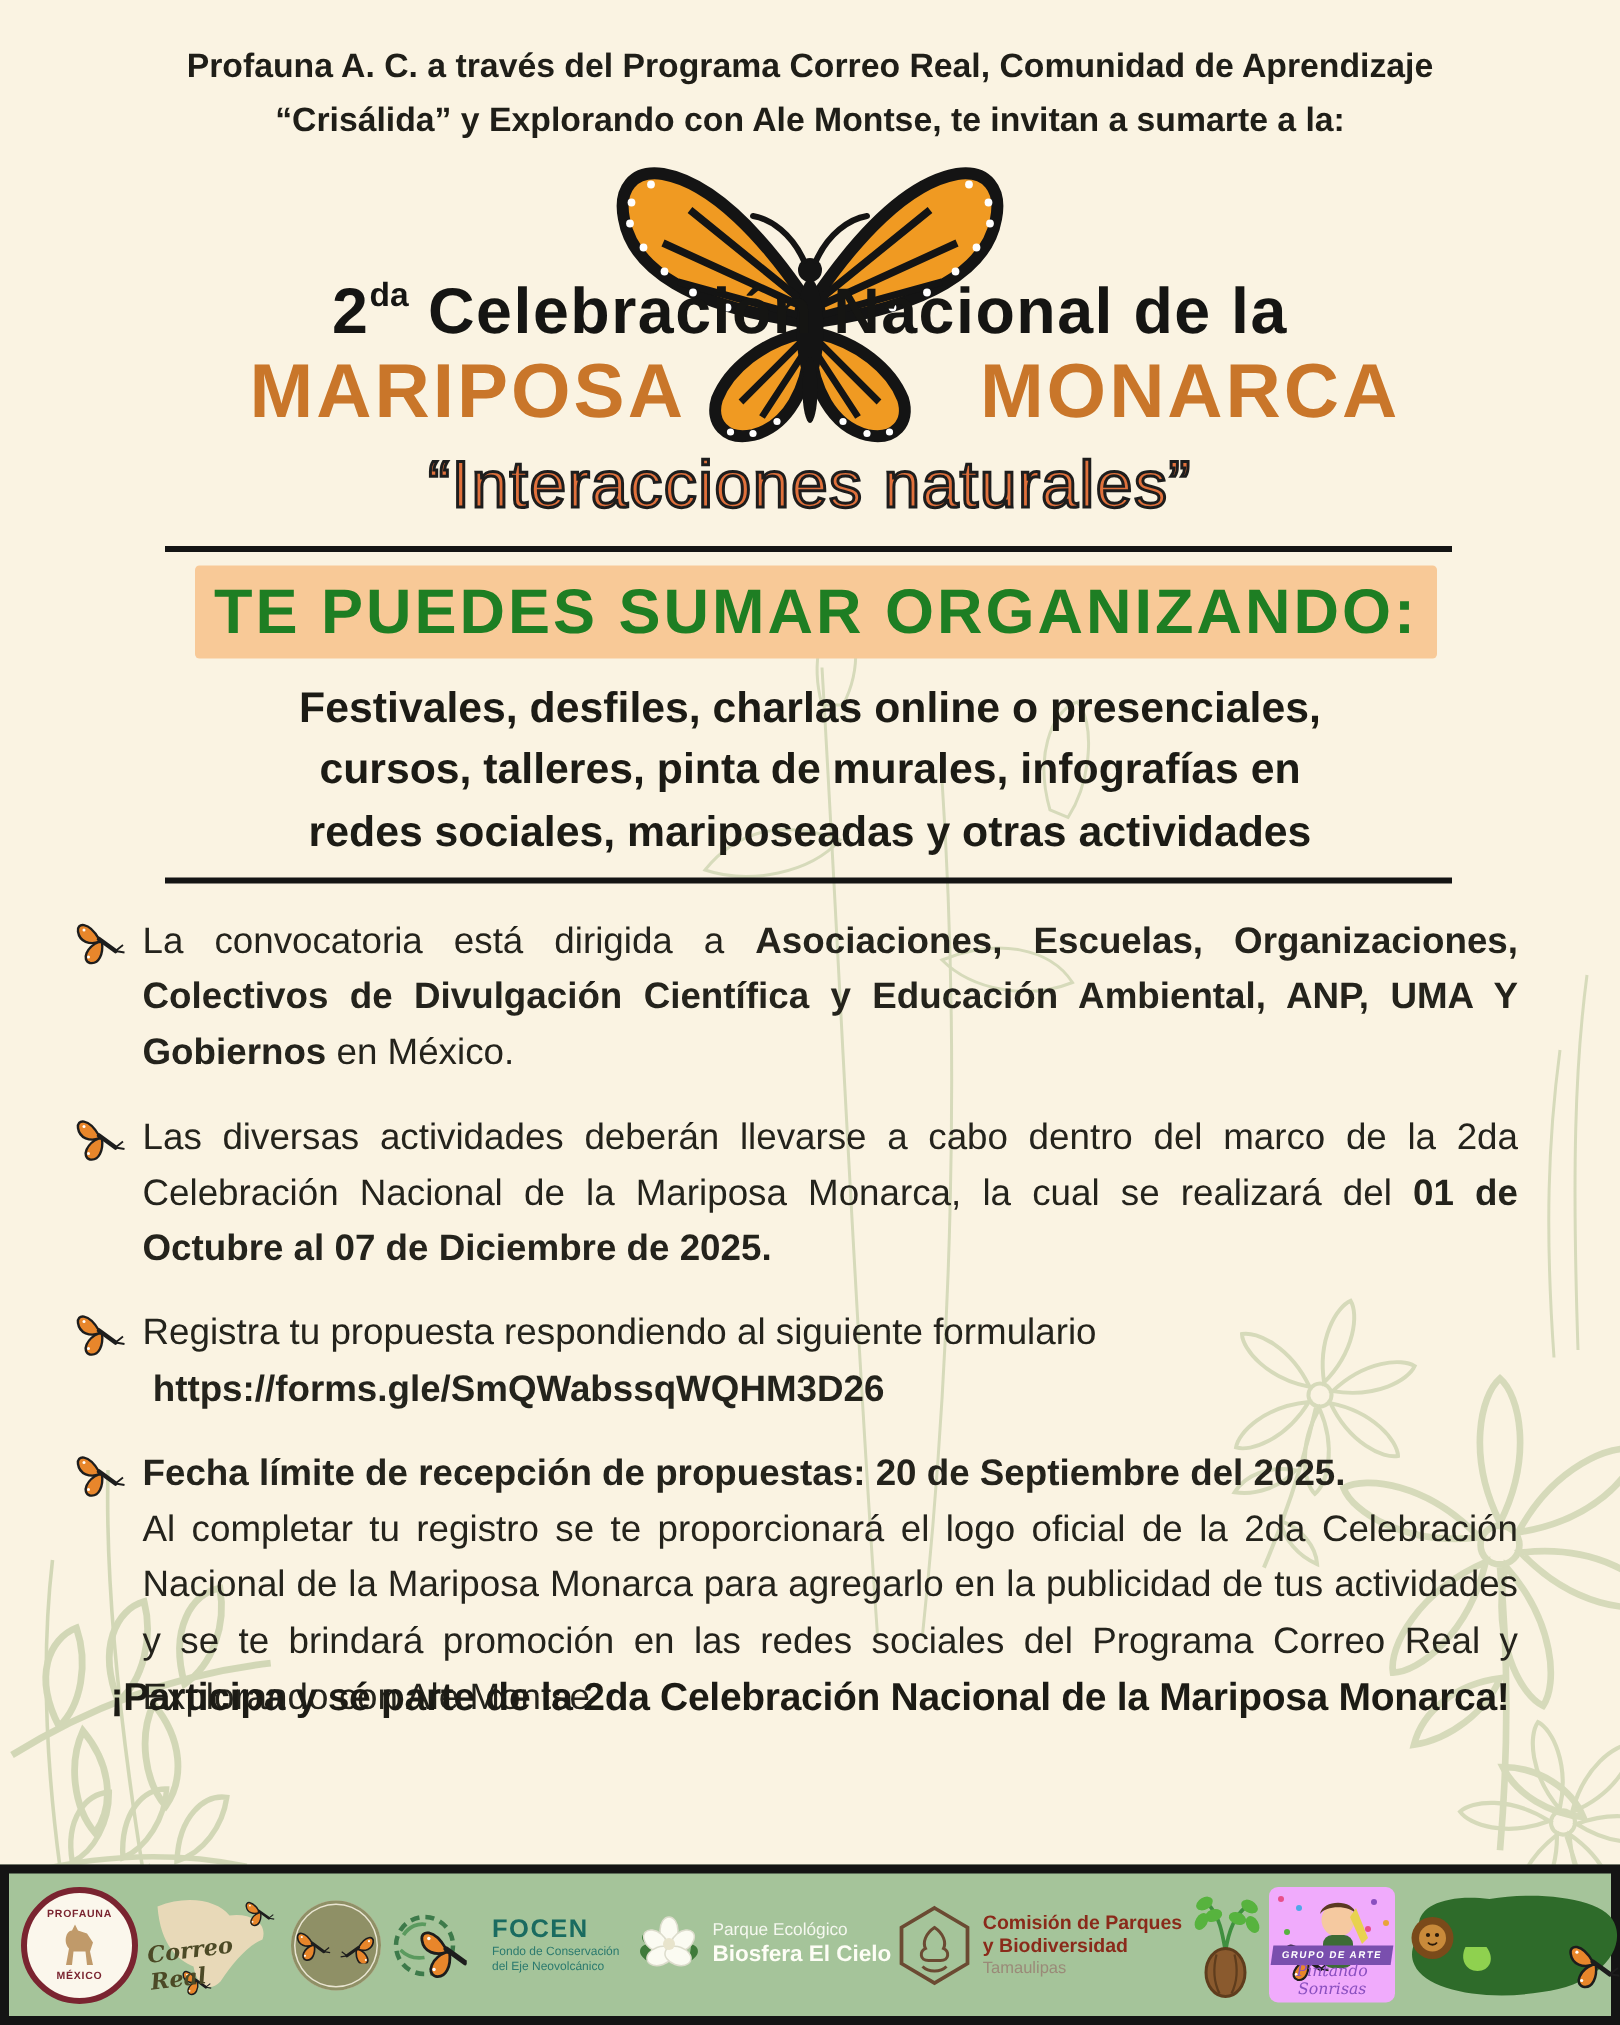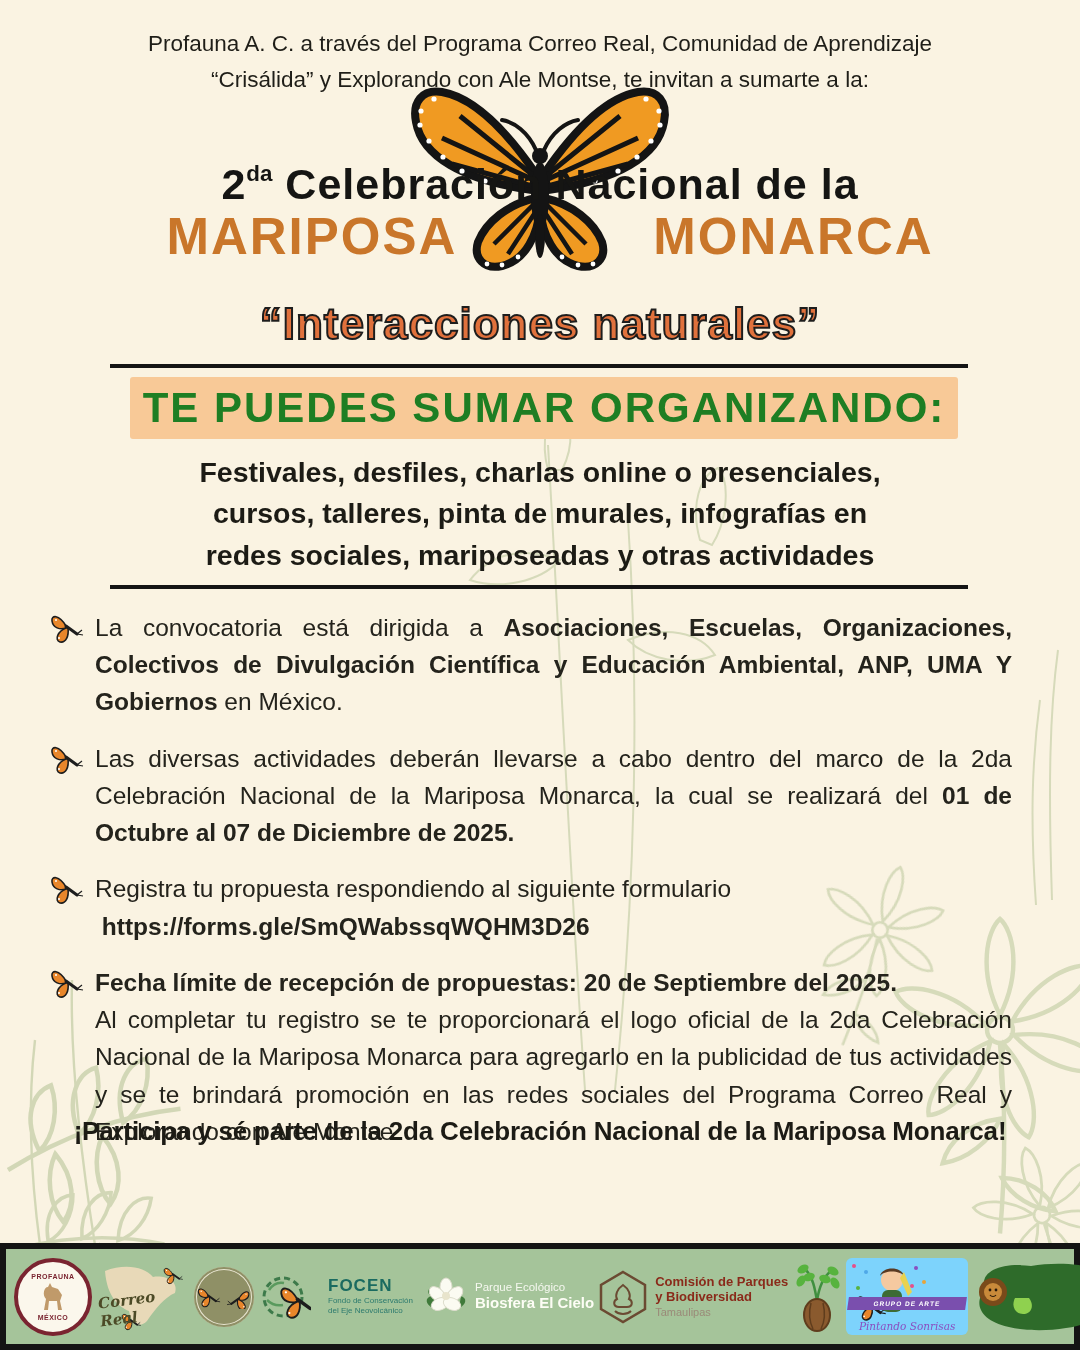--- a/index.html
+++ b/index.html
@@ -1,32 +1,32 @@
 <!DOCTYPE html>
 <html lang="es"><head>
 <meta charset="utf-8">
 <style>
   html,body{margin:0;padding:0;background:#777;}
   .poster{position:relative;width:1080px;height:1350px;margin:0 auto;background:#faf3e2;
           overflow:hidden;font-family:"Liberation Sans",sans-serif;color:#22211b;}
   .bg-art{position:absolute;inset:0;z-index:0;pointer-events:none;}
   .z{position:absolute;z-index:2;}
 
-  .intro{top:26px;left:80px;right:80px;text-align:center;font-weight:normal;
+  .intro{top:26px;left:80px;right:80px;text-align:center;font-weight:bold;
          font-size:22.5px;line-height:1.62;color:#1f1e18;}
 
-  .title-block{top:76px;left:0;width:100%;height:206px;}
+  .title-block{top:100px;left:0;width:100%;height:206px;}
   .title-butterfly{position:absolute;left:50%;top:0;transform:translateX(-50%);z-index:1;}
   .title-line1{position:absolute;top:84px;width:100%;text-align:center;z-index:3;
                font-size:43px;font-weight:bold;color:#151513;letter-spacing:1px;}
   .title-line1 sup{font-size:.52em;vertical-align:18px;letter-spacing:0;}
   .title-line2{position:absolute;top:131px;width:100%;display:flex;justify-content:center;
                gap:196px;z-index:3;font-size:51px;font-weight:bold;color:#c9762a;letter-spacing:2px;padding-left:10px;}
 
-  .subtitle{top:299px;width:100%;text-align:center;font-size:44px;font-weight:bold;
+  .subtitle{top:299px;width:100%;text-align:center;font-size:44px;font-weight:normal;
             color:#e0713c;-webkit-text-stroke:2px #1d1d1d;letter-spacing:1px;}
 
   .divider{left:110px;right:112px;height:4px;background:#141414;}
   .d1{top:364px;} .d2{top:585px;}
 
   .banner{top:377px;left:130px;right:122px;height:62px;background:#f8c997;border-radius:3px;
           display:flex;align-items:center;justify-content:center;
           font-size:42px;font-weight:bold;color:#1e7e23;letter-spacing:2px;}
 
   .activities{top:452px;left:60px;right:60px;text-align:center;font-weight:bold;
@@ -74,21 +74,21 @@
   .explo-r1{display:flex;align-items:center;font-weight:bold;font-size:21px;color:#15401f;letter-spacing:.5px;}
   .explo-r2{display:flex;align-items:center;gap:4px;background:rgba(255,255,255,.85);padding:1px 6px;}
   .explo-con{font-style:italic;font-weight:bold;font-size:13px;color:#e8842c;}
   .explo-bar{width:2px;height:14px;background:#111;}
   .explo-name{font-size:13px;font-weight:bold;color:#141414;letter-spacing:1px;}
 
   .comis{gap:6px;}
   .comis-l1,.comis-l2{font-size:13px;font-weight:bold;color:#8a2a1a;line-height:1.2;}
   .comis-l3{font-size:11px;color:#9a8a78;line-height:1.3;}
 
-  .pinta{position:relative;width:84px;height:77px;background:#7dd3fc;border-radius:6px;overflow:hidden;padding-left:38px;}
+  .pinta{position:relative;width:84px;height:77px;background:#f0abfc;border-radius:6px;overflow:hidden;}
   .pinta-ribbon{position:absolute;left:2px;right:2px;bottom:25px;height:13px;background:#7a4fae;
                 transform:skewX(-8deg);display:flex;align-items:center;justify-content:center;
                 font-size:6.5px;font-weight:bold;color:#fff;letter-spacing:1px;}
   .pinta-name{position:absolute;left:0;right:0;bottom:3px;text-align:center;
               font-family:"DejaVu Serif",serif;font-style:italic;font-size:10.5px;color:#8a4fc0;}
 
   .escuela{position:relative;width:148px;height:78px;}
 </style>
 </head>
 <body>

